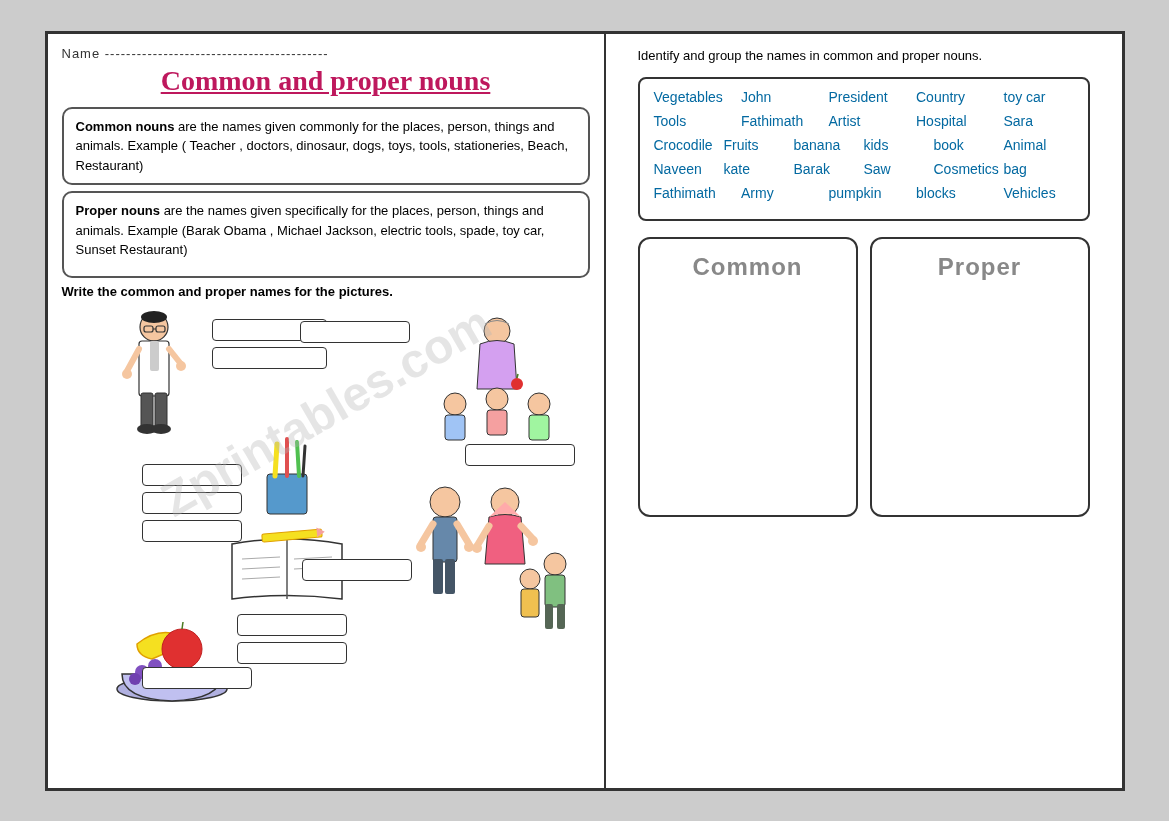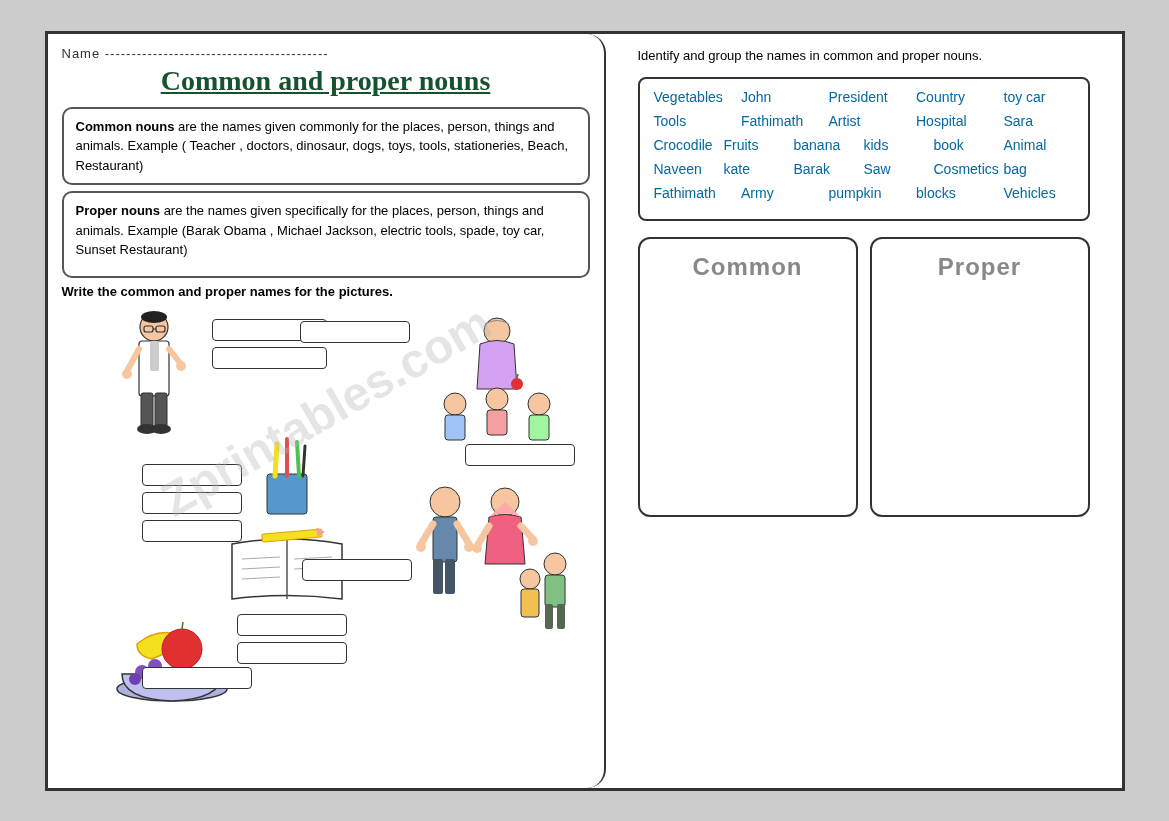--- a/index.html
+++ b/index.html
@@ -18,34 +18,33 @@
       border: 3px solid #333;
       display: flex;
       flex-direction: row;
     }
     
     .left-panel {
       width: 560px;
       border-right: 2px solid #333;
       padding: 12px 14px;
       position: relative;
-      border-radius: 19px;
     }
     .name-line {
       font-size: 13px;
       color: #333;
       margin-bottom: 4px;
       letter-spacing: 1px;
     }
     .main-title {
       font-size: 28px;
       font-weight: bold;
       text-decoration: underline;
       text-align: center;
-      color: #14532d;
+      color: #be185d;
       margin-bottom: 10px;
       font-family: 'Times New Roman', serif;
     }
     .definition-box {
       border: 2px solid #555;
       border-radius: 10px;
       padding: 8px 12px;
       margin-bottom: 6px;
       font-size: 13px;
       line-height: 1.5;

